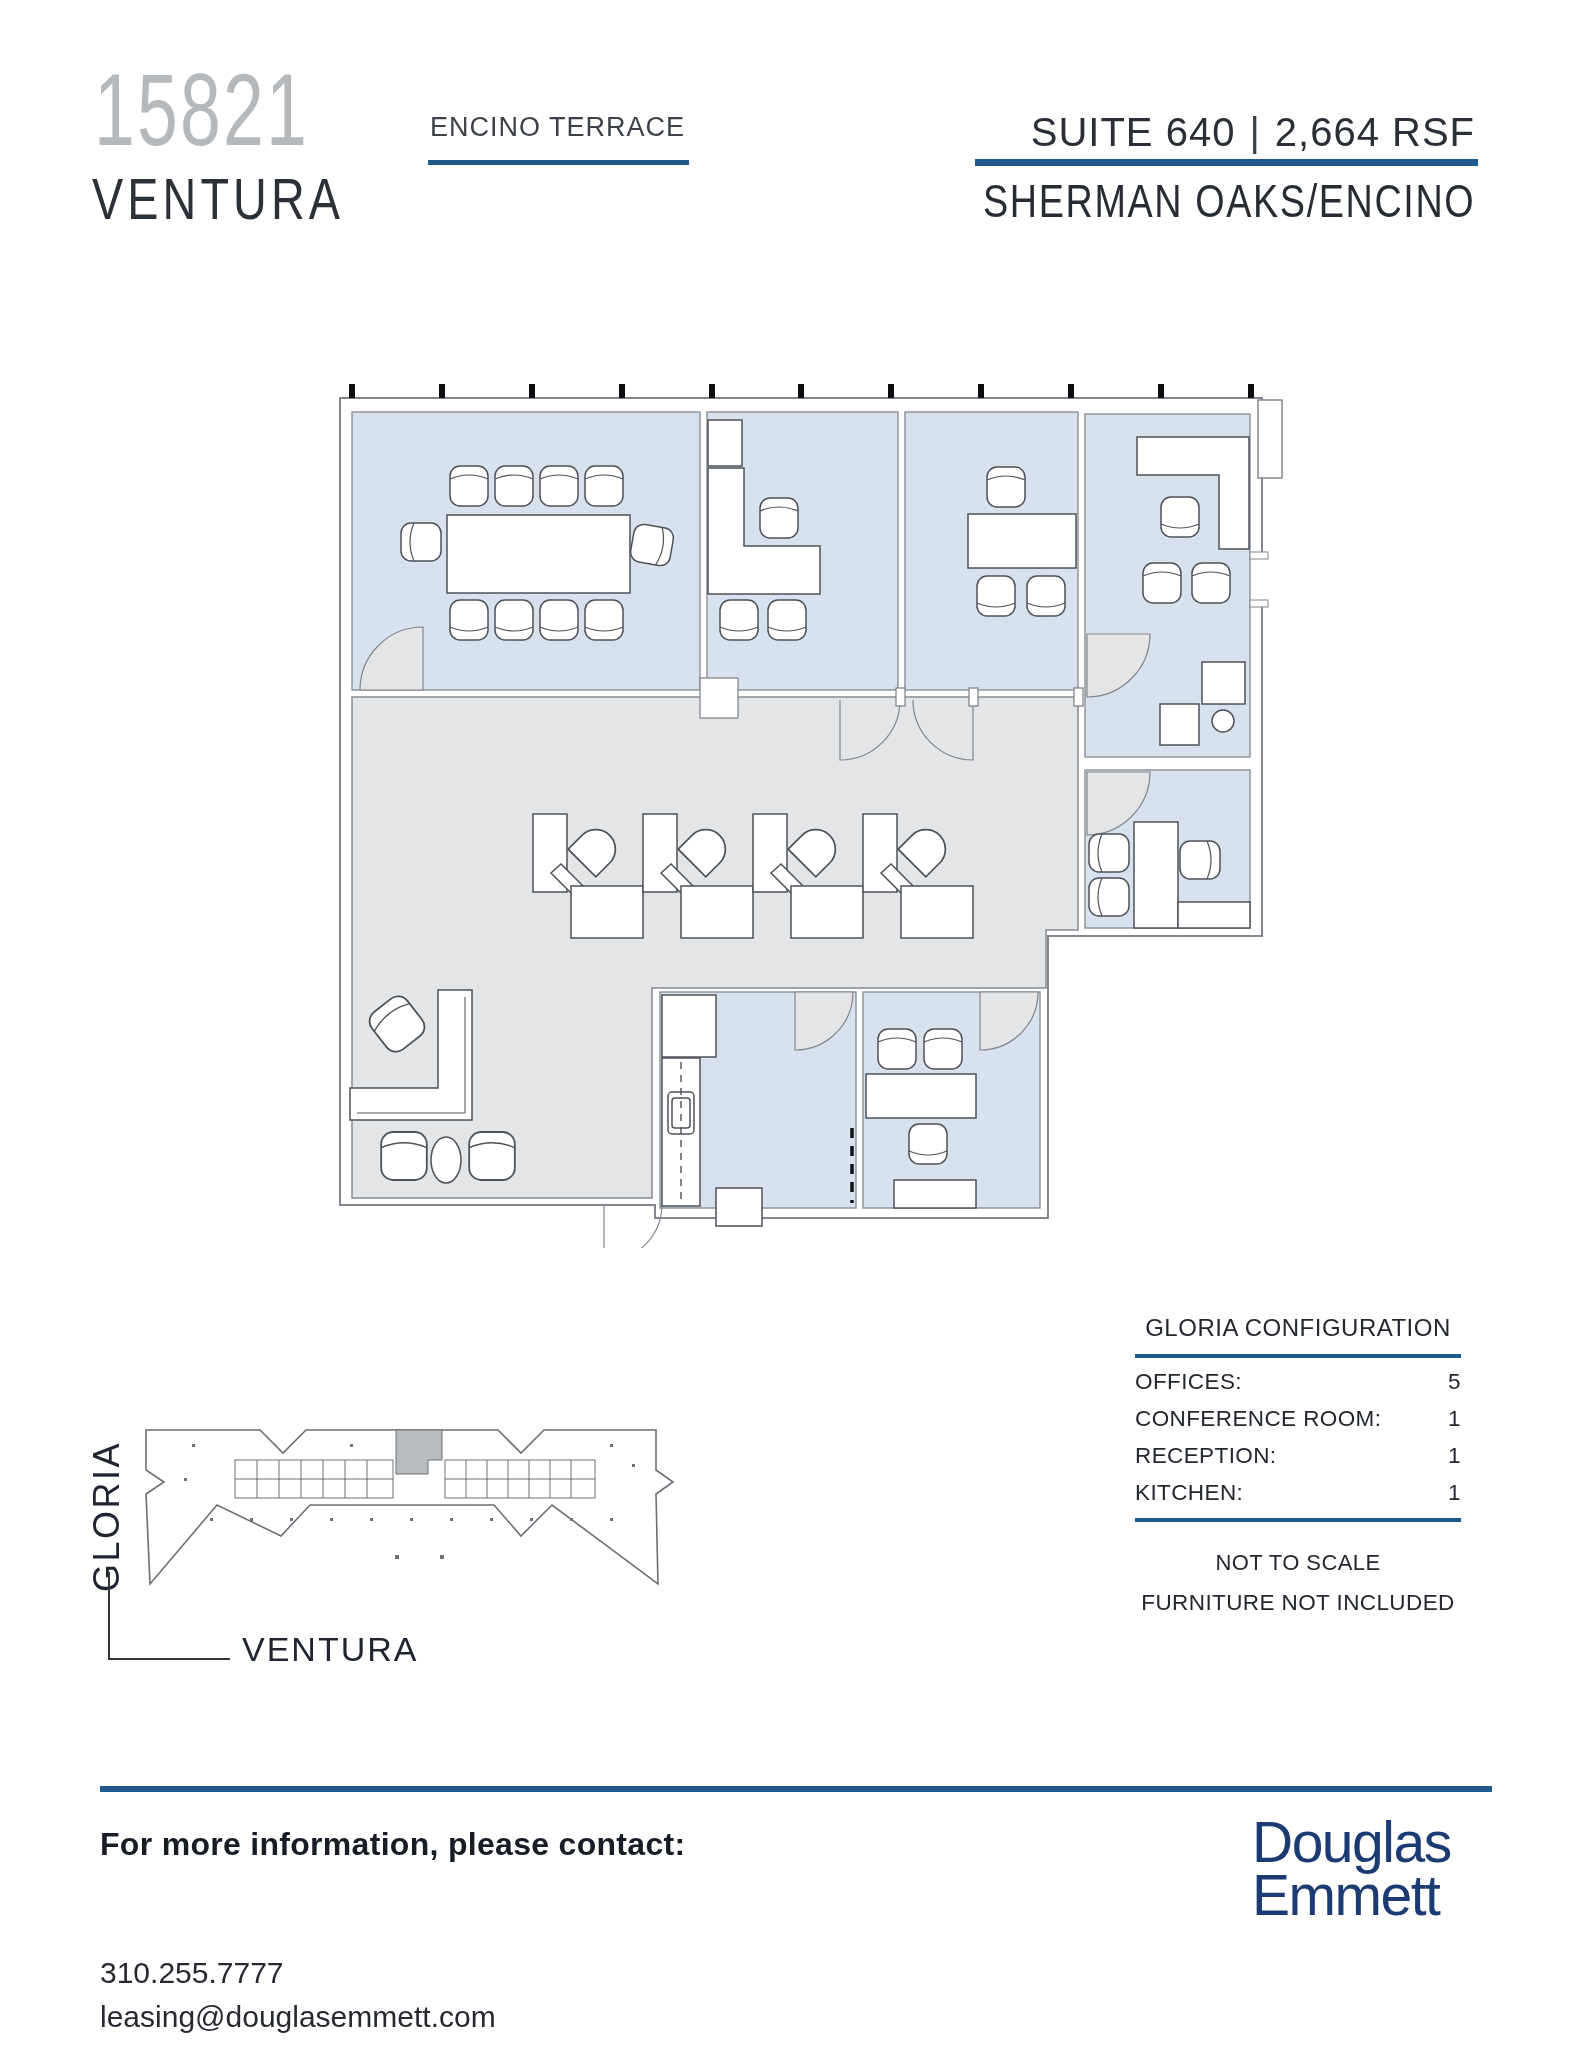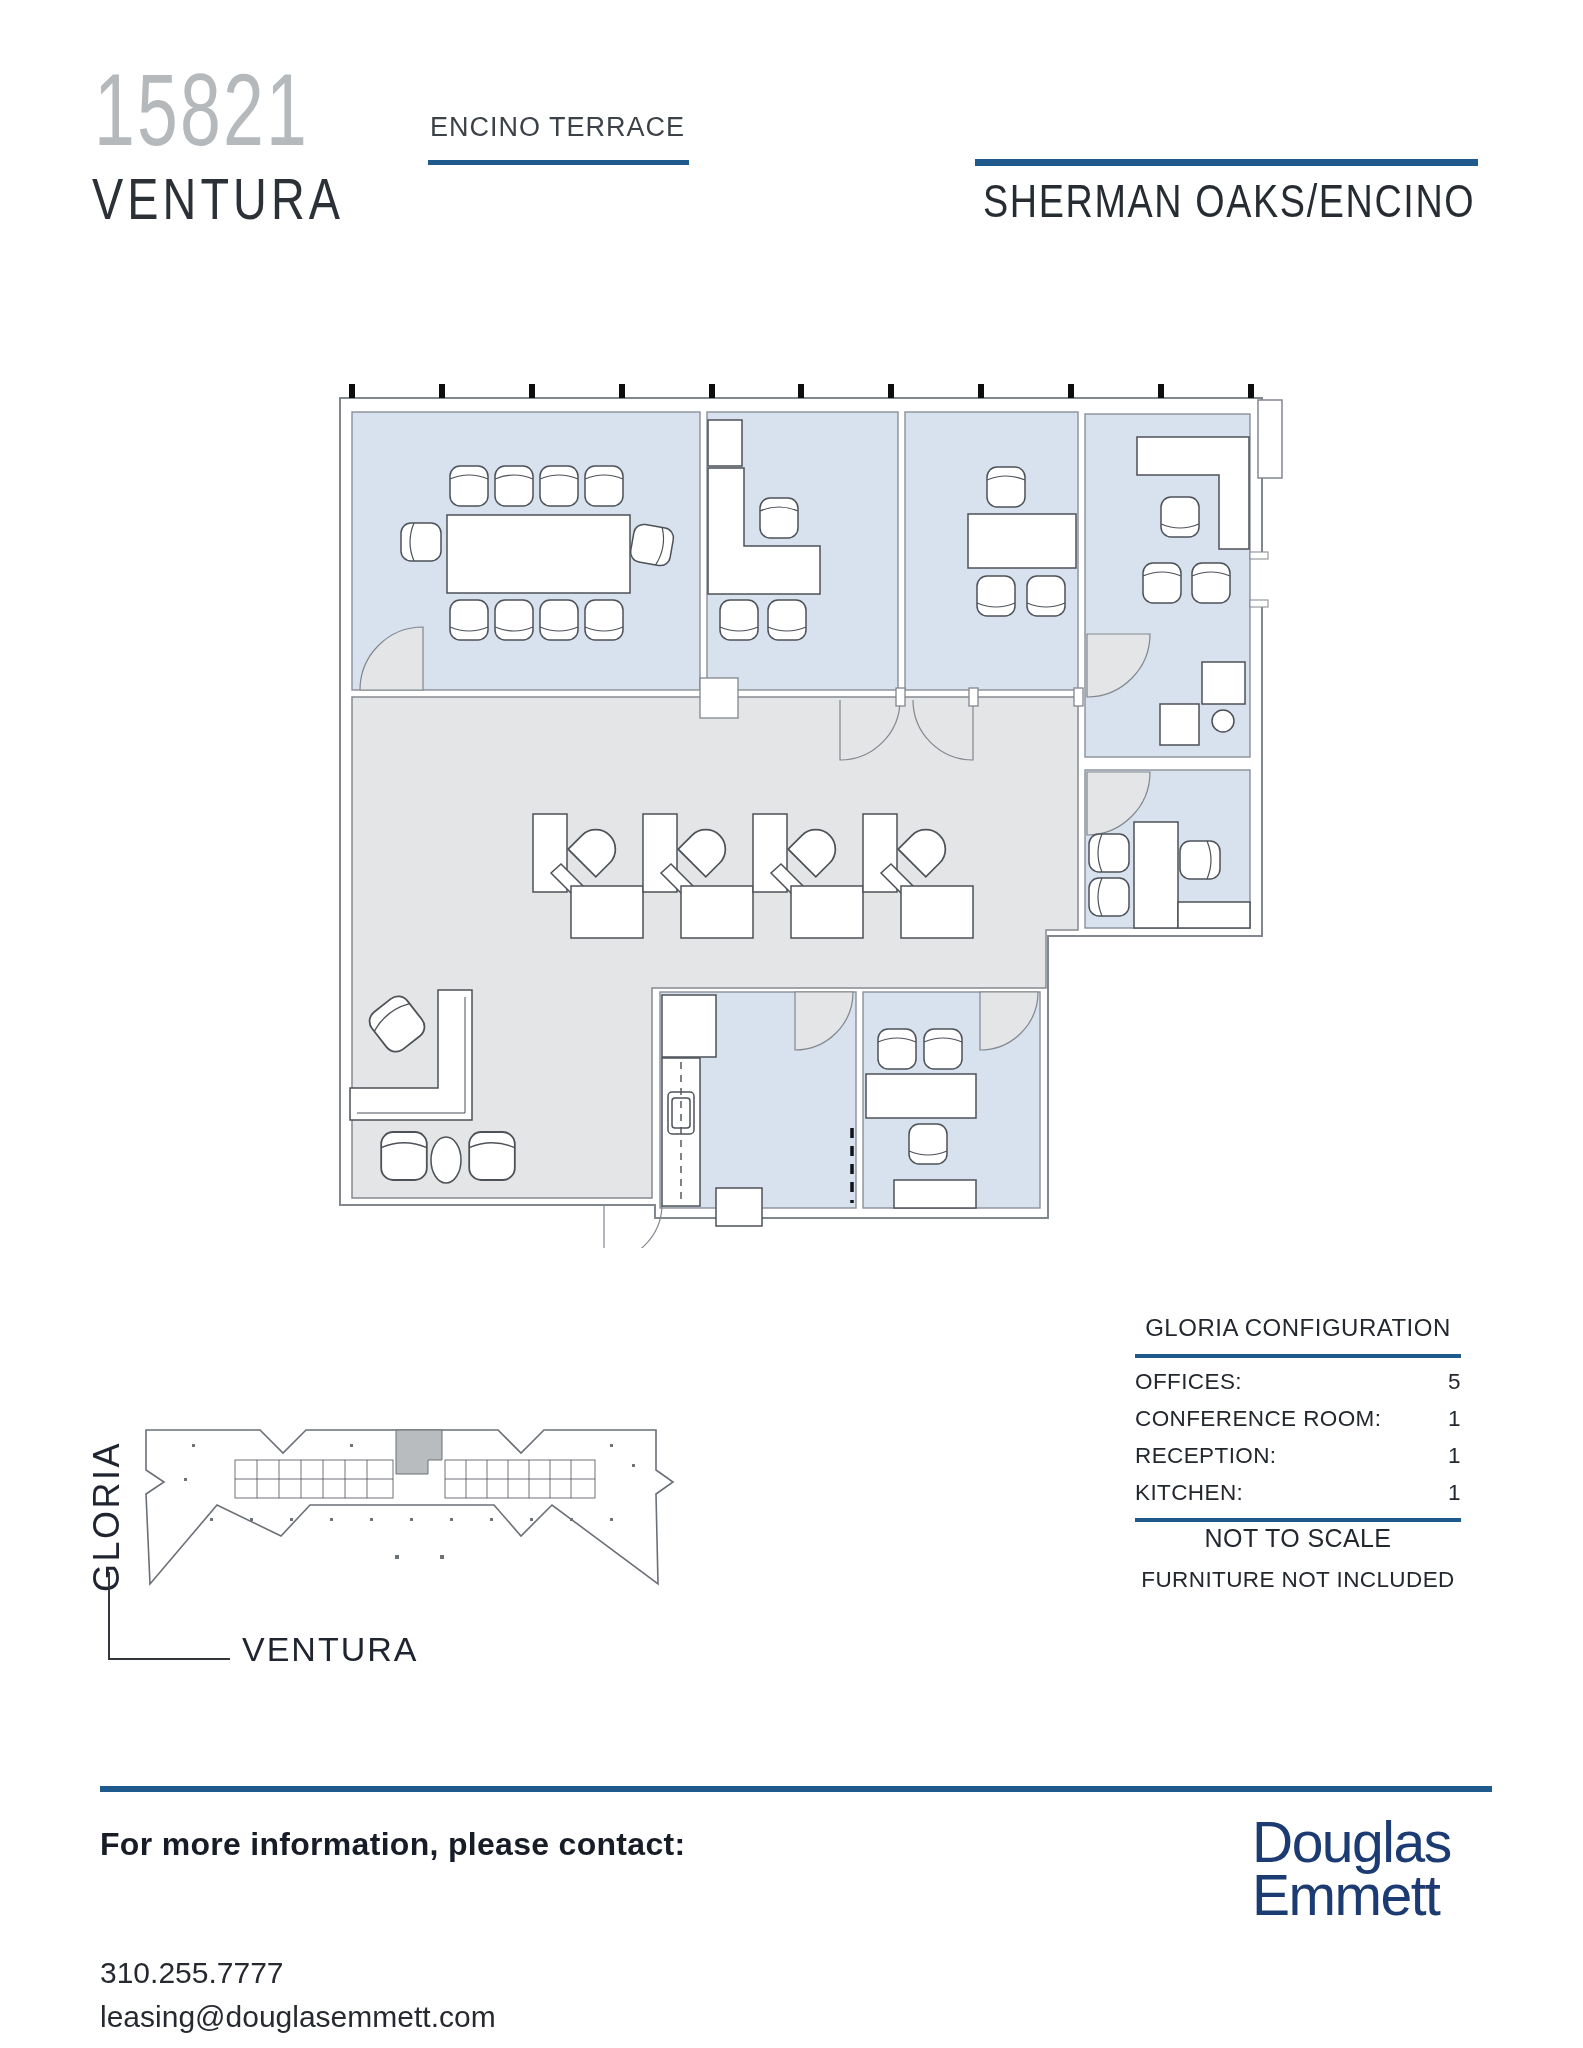--- a/index.html
+++ b/index.html
@@ -23,21 +23,21 @@
   .submarket{right:108px;top:174px;font-size:46px;font-weight:300;letter-spacing:2px;color:#272c33;
              transform:scaleX(0.82);transform-origin:right top;white-space:nowrap;}
 
   
   .cfg{left:1135px;top:1314px;width:326px;}
   .cfg-title{text-align:center;font-size:24px;letter-spacing:0.5px;color:#23272e;}
   .cfg-rule{height:4px;background:#1e5a8c;margin-top:12px;}
   .cfg-rule2{height:4px;background:#1e5a8c;margin-top:12px;}
   .cfg-row{display:flex;justify-content:space-between;margin-top:11px;height:26px;
            font-size:22.5px;letter-spacing:0.4px;align-items:flex-start;}
-  .cfg-note{text-align:center;font-size:25px;margin-top:2px;letter-spacing:0.4px;}
+  .cfg-note{text-align:center;font-size:22px;margin-top:28px;letter-spacing:0.4px;}
   .cfg-note2{text-align:center;font-size:22.5px;margin-top:14px;letter-spacing:0.4px;}
 
   
   .gloria{left:86px;top:1592px;font-size:36px;letter-spacing:2.5px;color:#1f2430;
           transform:rotate(-90deg);transform-origin:0 0;white-space:nowrap;}
   .leader{left:108px;top:1572px;width:120px;height:86px;border-left:2.5px solid #33373c;
           border-bottom:2.5px solid #33373c;}
   .ventura-lbl{left:242px;top:1630px;font-size:34px;letter-spacing:2px;color:#1f2430;}
 
   
@@ -51,20 +51,23 @@
 </head>
 <body>
 
 <div id="page">
 
   <div class="abs bldg-num">15821</div>
   <div class="abs bldg-name">VENTURA</div>
   <div class="abs property">ENCINO TERRACE</div>
   <div class="abs bar bar-prop"></div>
 
+  <div class="abs suite-line">
+    <span>SUITE 640</span><span class="sep">|</span><span>2,664 RSF</span>
+  </div>
   <div class="abs bar bar-suite"></div>
   <div class="abs submarket">SHERMAN OAKS/ENCINO</div>
 
   <svg class="abs" style="left:330px;top:378px" width="960" height="870" viewBox="330 378 960 870">
     <defs>
       <g id="ch">
         <rect x="-19" y="-20" width="38" height="40" rx="10" fill="#ffffff" stroke="#4d5258" stroke-width="1.5"></rect>
         <path d="M-19,-7 Q0,-15 19,-7" fill="none" stroke="#4d5258" stroke-width="1.2"></path>
       </g>
       <g id="dch">

